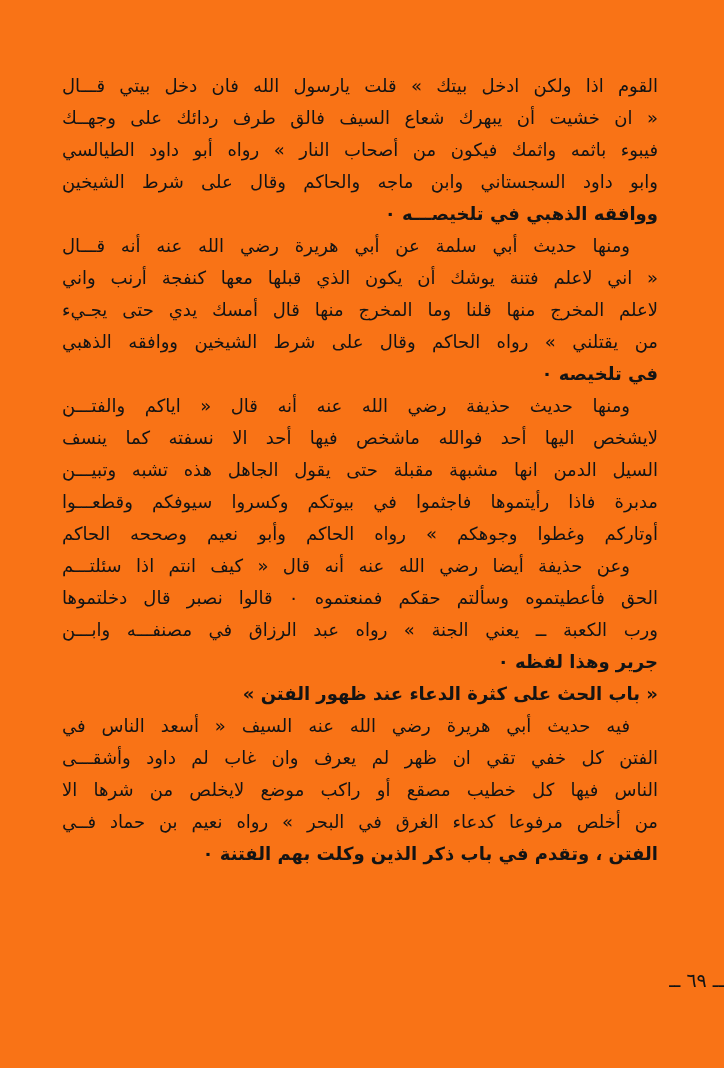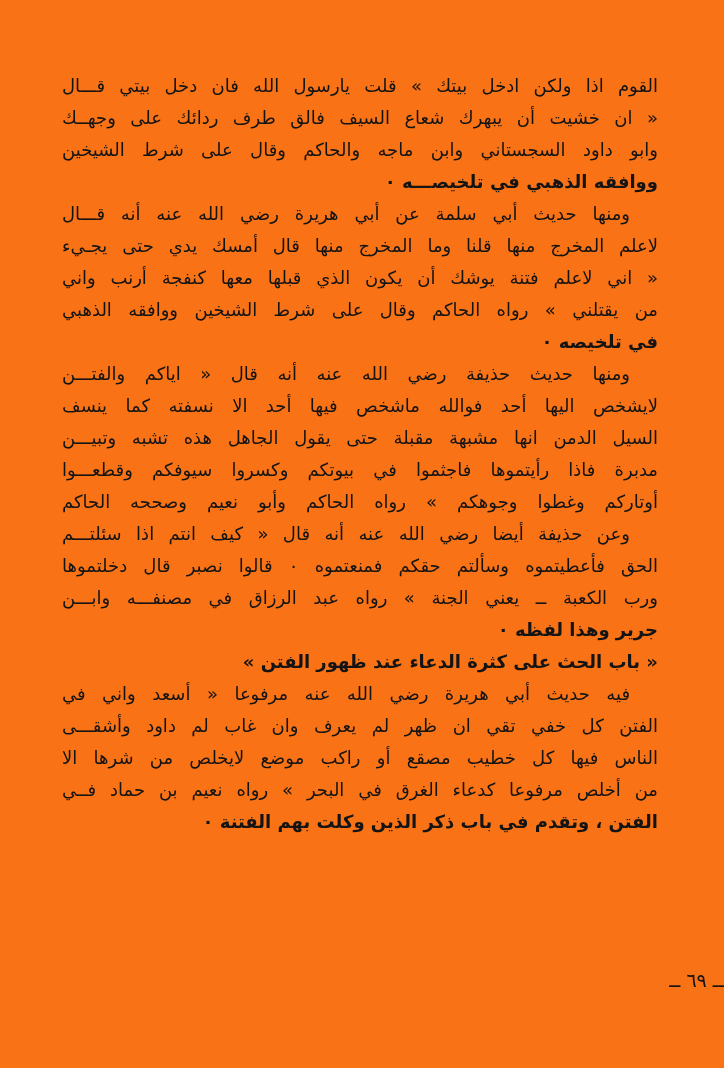--- a/index.html
+++ b/index.html
@@ -54,48 +54,49 @@
   }
 </style>
 </head>
 <body>
 
 <div class="page">
   <div class="text-block" id="text-block">
       <div class="block paragraph">
         <div class="line just">القوم اذا ولكن ادخل بيتك » قلت يارسول الله فان دخل بيتي قـــال</div>
         <div class="line just">« ان خشيت أن يبهرك شعاع السيف فالق طرف ردائك على وجهــك</div>
+        <div class="line just">فيبوء باثمه واثمك فيكون من أصحاب النار » رواه أبو داود الطيالسي</div>
         <div class="line just">وابو داود السجستاني وابن ماجه والحاكم وقال على شرط الشيخين</div>
         <div class="line last">ووافقه الذهبي في تلخيصـــه ٠</div>
       </div>
       <div class="block paragraph">
         <div class="line just indent">ومنها حديث أبي سلمة عن أبي هريرة رضي الله عنه أنه قـــال</div>
+        <div class="line just">« اني لاعلم فتنة يوشك أن يكون الذي قبلها معها كنفجة أرنب واني</div>
         <div class="line just">لاعلم المخرج منها قلنا وما المخرج منها قال أمسك يدي حتى يجـيء</div>
-        <div class="line just">« اني لاعلم فتنة يوشك أن يكون الذي قبلها معها كنفجة أرنب واني</div>
         <div class="line just">من يقتلني » رواه الحاكم وقال على شرط الشيخين ووافقه الذهبي</div>
         <div class="line last">في تلخيصه ٠</div>
       </div>
       <div class="block paragraph">
         <div class="line just indent">ومنها حديث حذيفة رضي الله عنه أنه قال « اياكم والفتـــن</div>
         <div class="line just">لايشخص اليها أحد فوالله ماشخص فيها أحد الا نسفته كما ينسف</div>
         <div class="line just">السيل الدمن انها مشبهة مقبلة حتى يقول الجاهل هذه تشبه وتبيـــن</div>
         <div class="line just">مدبرة فاذا رأيتموها فاجثموا في بيوتكم وكسروا سيوفكم وقطعـــوا</div>
         <div class="line just">أوتاركم وغطوا وجوهكم » رواه الحاكم وأبو نعيم وصححه الحاكم</div>
       </div>
       <div class="block paragraph">
         <div class="line just indent">وعن حذيفة أيضا رضي الله عنه أنه قال « كيف انتم اذا سئلتـــم</div>
         <div class="line just">الحق فأعطيتموه وسألتم حقكم فمنعتموه ٠ قالوا نصبر قال دخلتموها</div>
         <div class="line just">ورب الكعبة ــ يعني الجنة » رواه عبد الرزاق في مصنفـــه وابـــن</div>
         <div class="line last">جرير وهذا لفظه ٠</div>
       </div>
       <div class="block heading">
         <div class="line">« باب الحث على كثرة الدعاء عند ظهور الفتن »</div>
       </div>
       <div class="block paragraph">
-        <div class="line just indent">فيه حديث أبي هريرة رضي الله عنه مرفوعا « أسعد واني في</div>
+        <div class="line just indent">فيه حديث أبي هريرة رضي الله عنه السيف « أسعد الناس في</div>
         <div class="line just">الفتن كل خفي تقي ان ظهر لم يعرف وان غاب لم داود وأشقـــى</div>
         <div class="line just">الناس فيها كل خطيب مصقع أو راكب موضع لايخلص من شرها الا</div>
         <div class="line just">من أخلص مرفوعا كدعاء الغرق في البحر » رواه نعيم بن حماد فــي</div>
         <div class="line last">الفتن ، وتقدم في باب ذكر الذين وكلت بهم الفتنة ٠</div>
       </div>
     </div>
   <div class="footer">ــ ٦٩ ــ</div>
 </div>
 
 </body></html>

